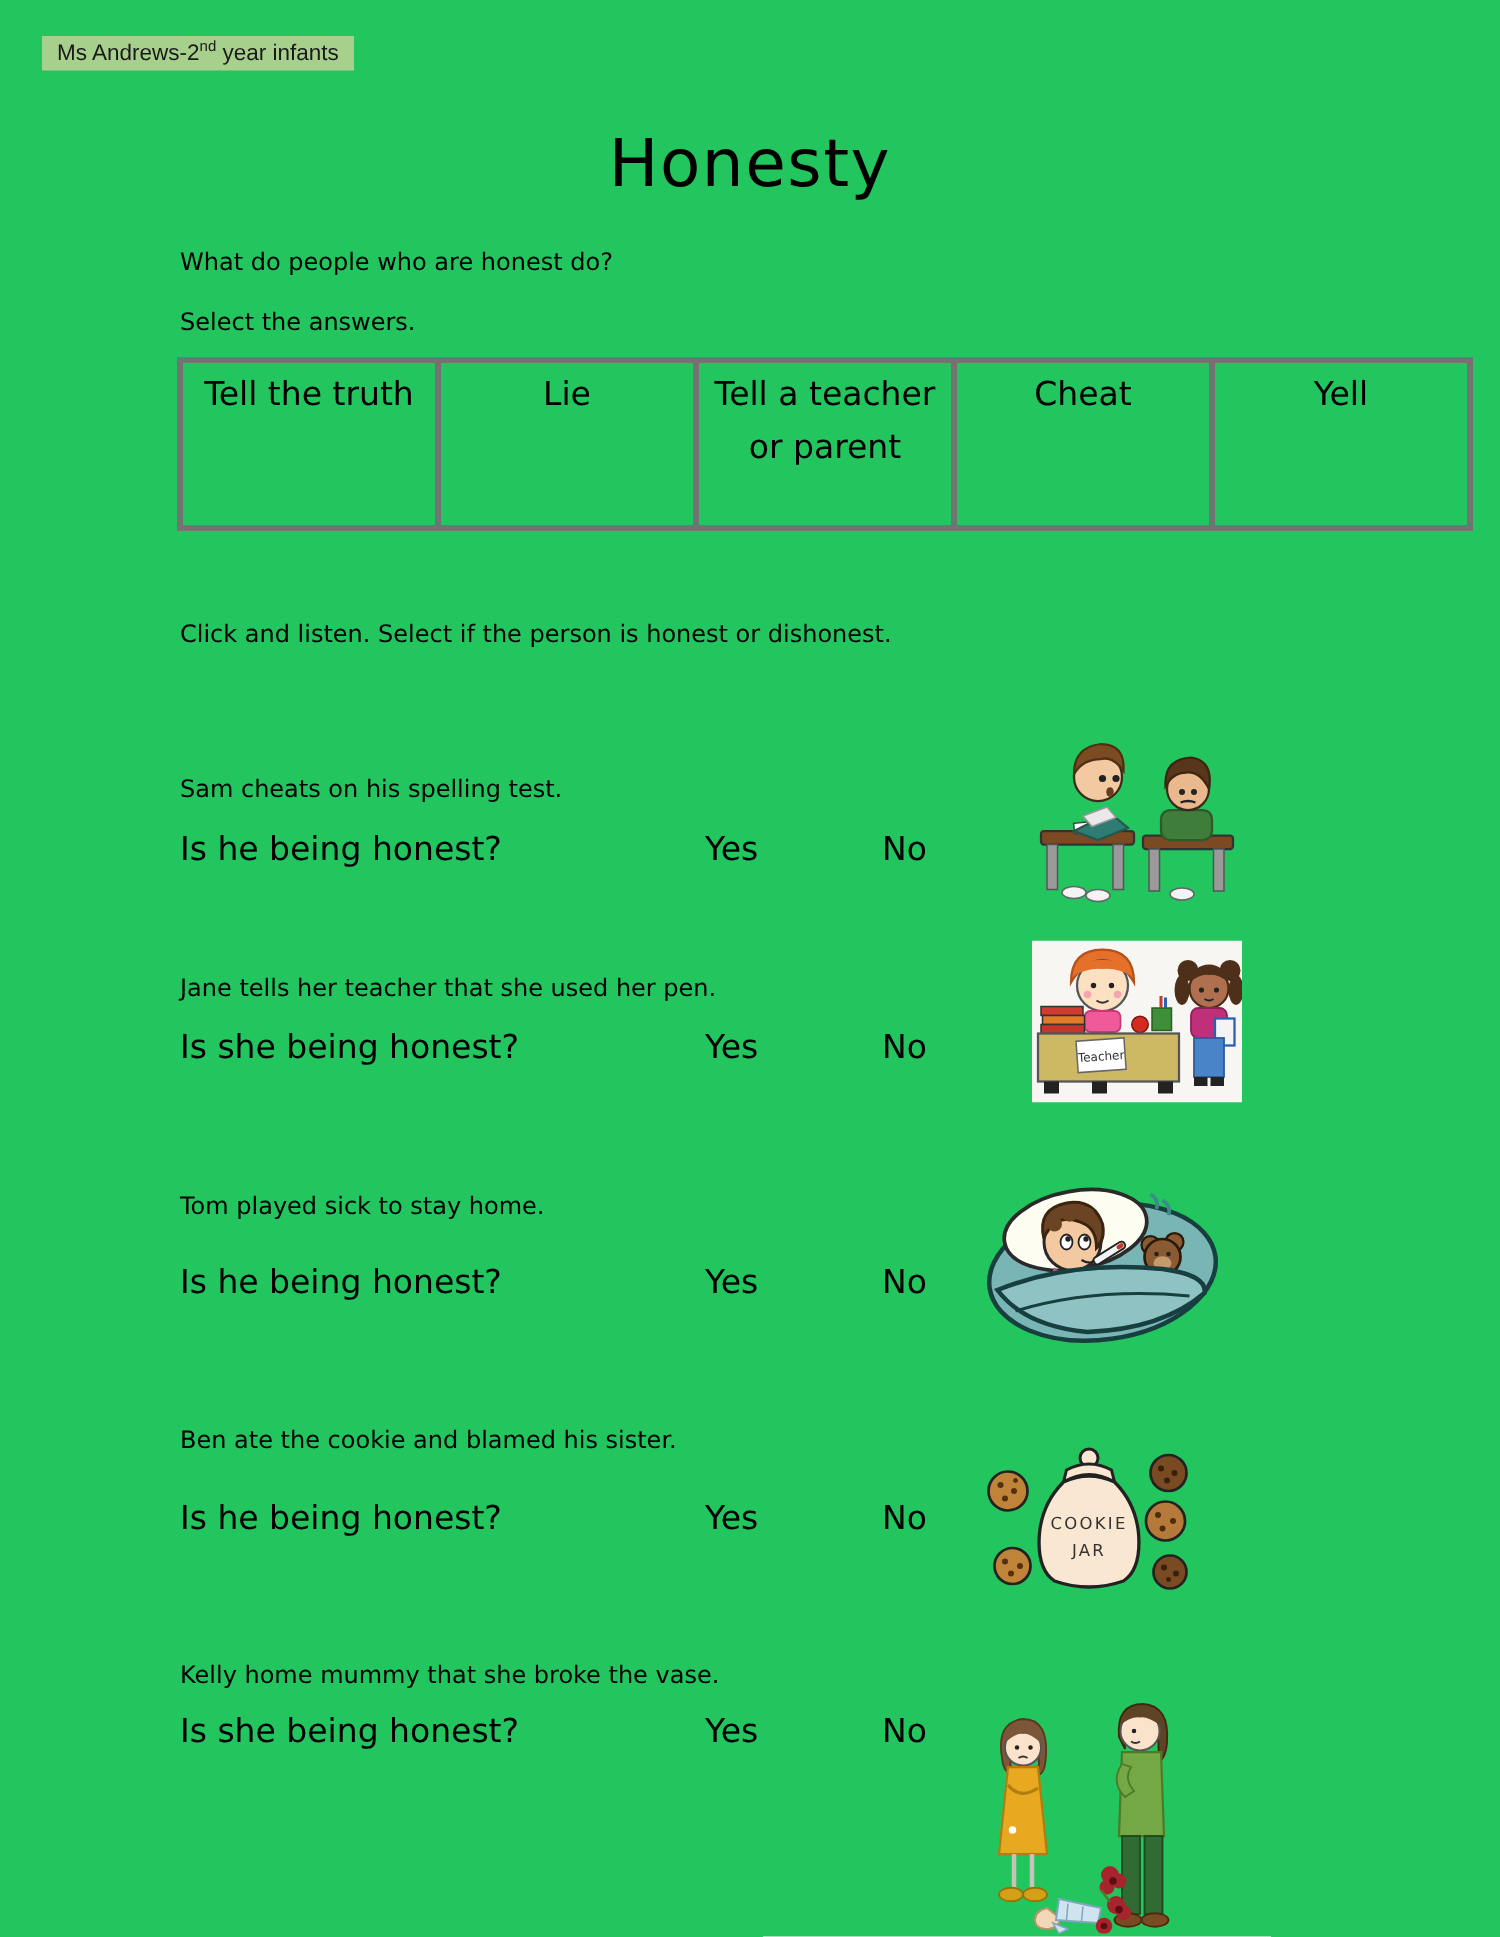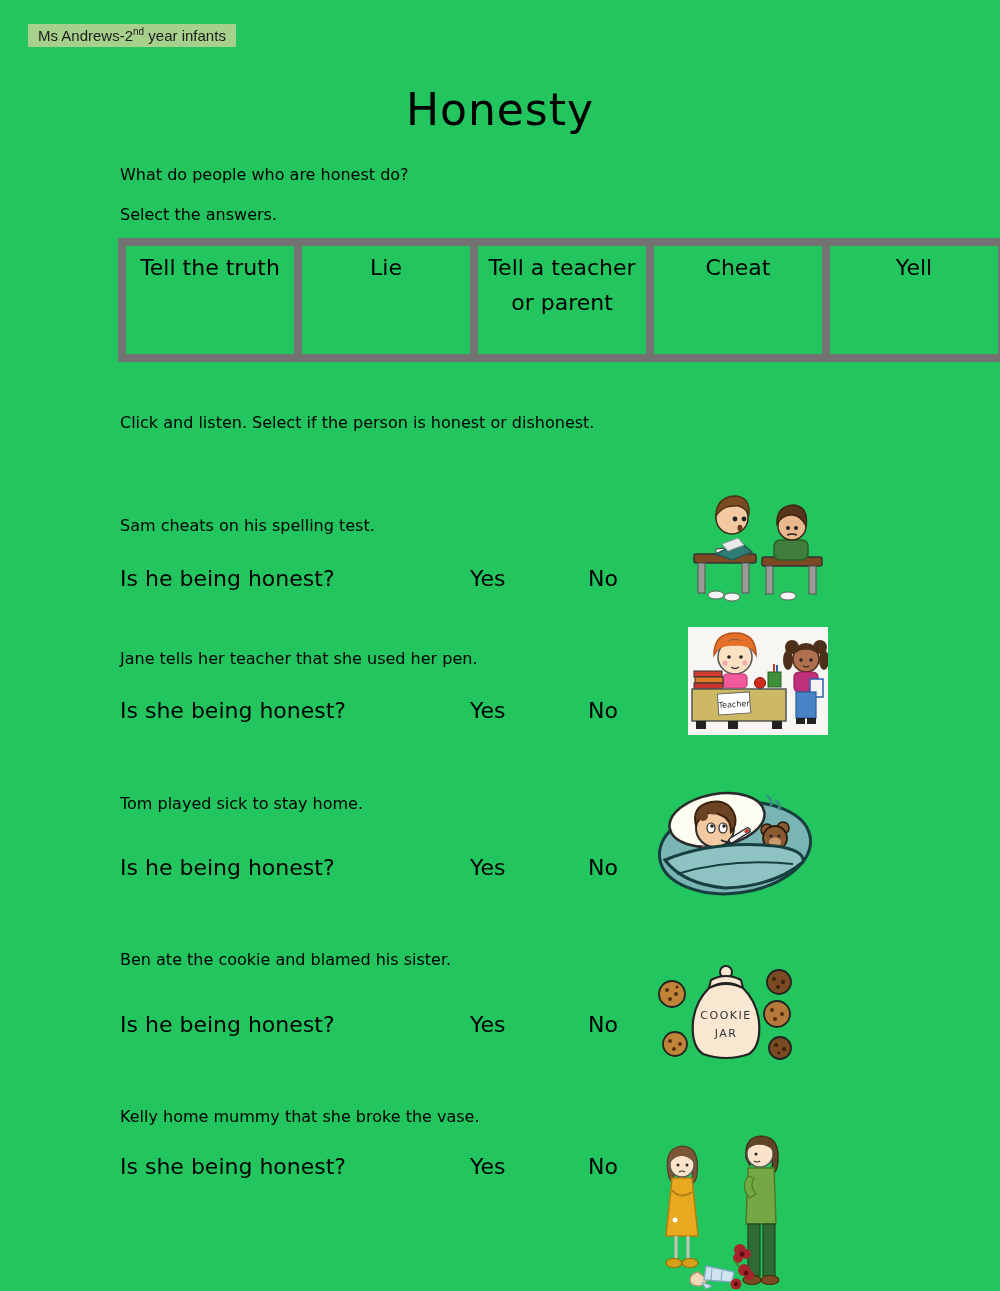--- a/index.html
+++ b/index.html
@@ -38,42 +38,41 @@
     white-space:nowrap;
   }
   table.answers{
     position:absolute;
     left:118px; top:238px;
     width:761px;
     border-collapse:collapse;
     table-layout:fixed;
   }
   table.answers td{
-    border:8px solid #737373;
+    border:4px solid #737373;
     width:152px;
     height:104px;
     vertical-align:top;
     text-align:center;
     padding:4px 8px 0 8px;
     font-size:22px;
     line-height:35px;
   }
   .prompt-row{
     position:absolute;
     left:120px;
     width:620px;
     height:30px;
   }
   .prompt-row span{
     position:absolute;
     top:0;
     font-size:22px;
     line-height:28px;
     white-space:nowrap;
-    margin-top:12px;
   }
   .prompt-row .p-label{left:0;}
   .prompt-row .p-yes{left:350px;}
   .prompt-row .p-no{left:468px;}
   .illus{position:absolute;}
   svg text{font-family:"DejaVu Sans", sans-serif;}
 </style>
 </head>
 <body>
 

